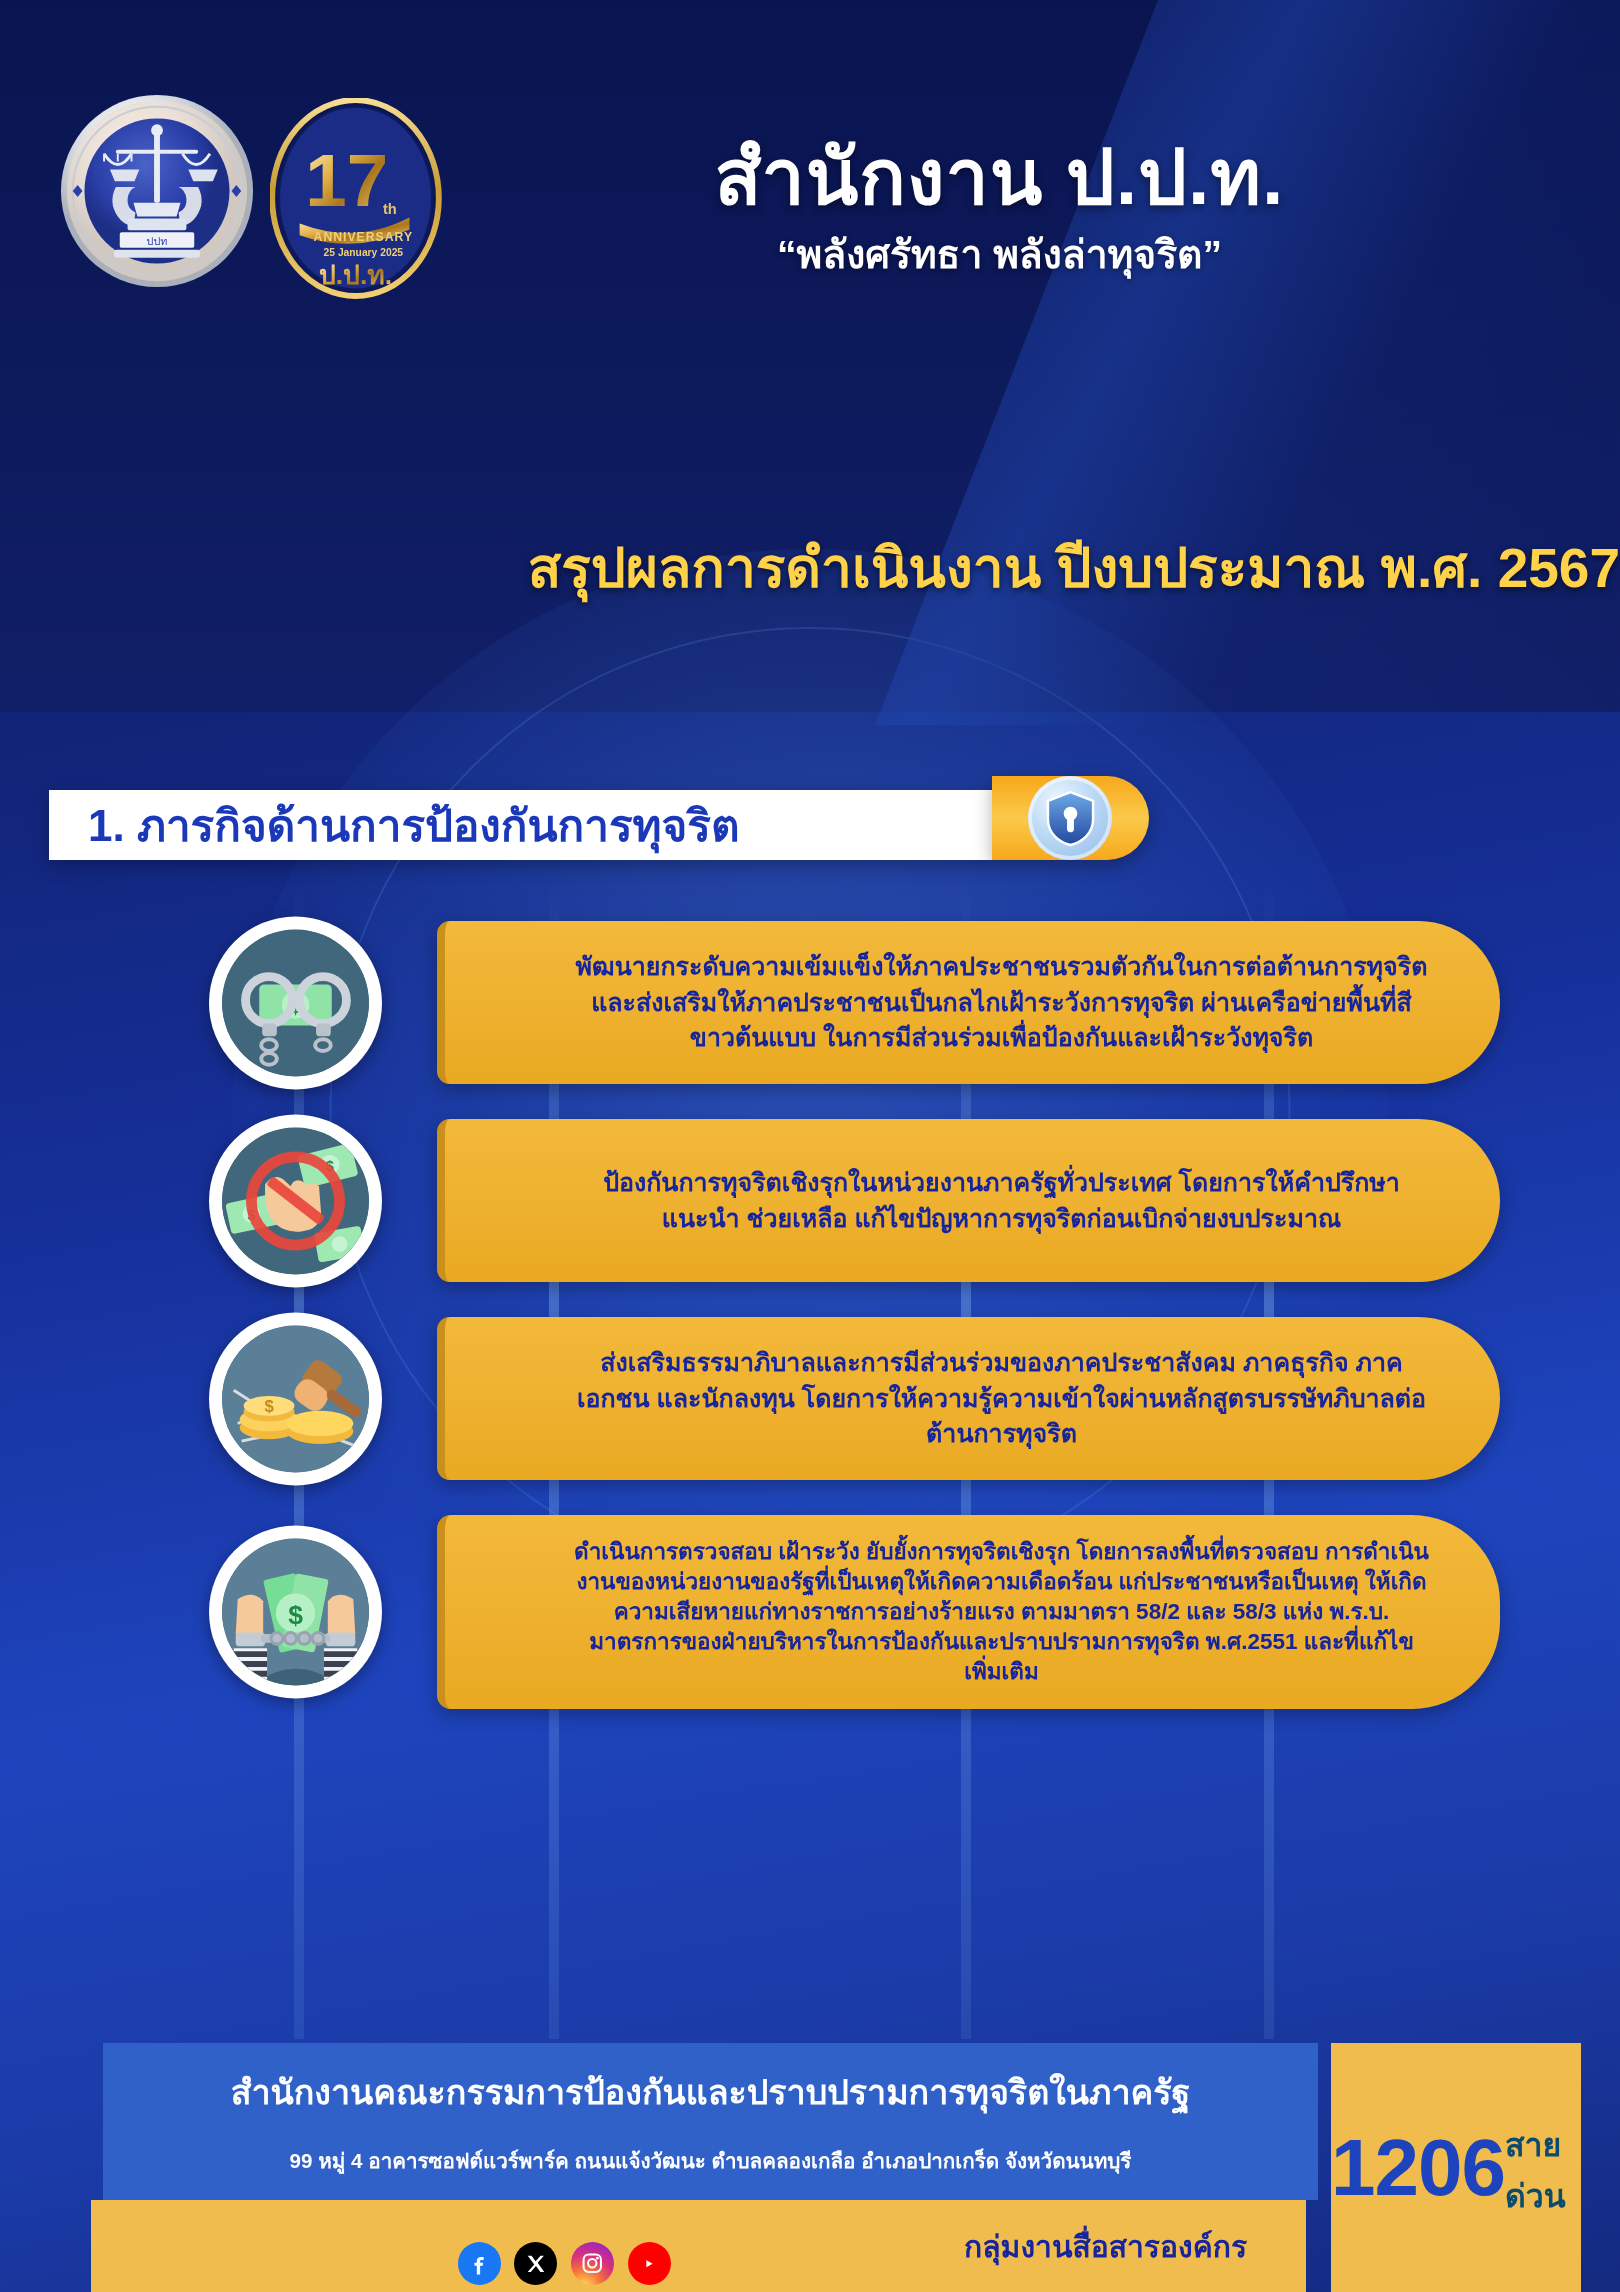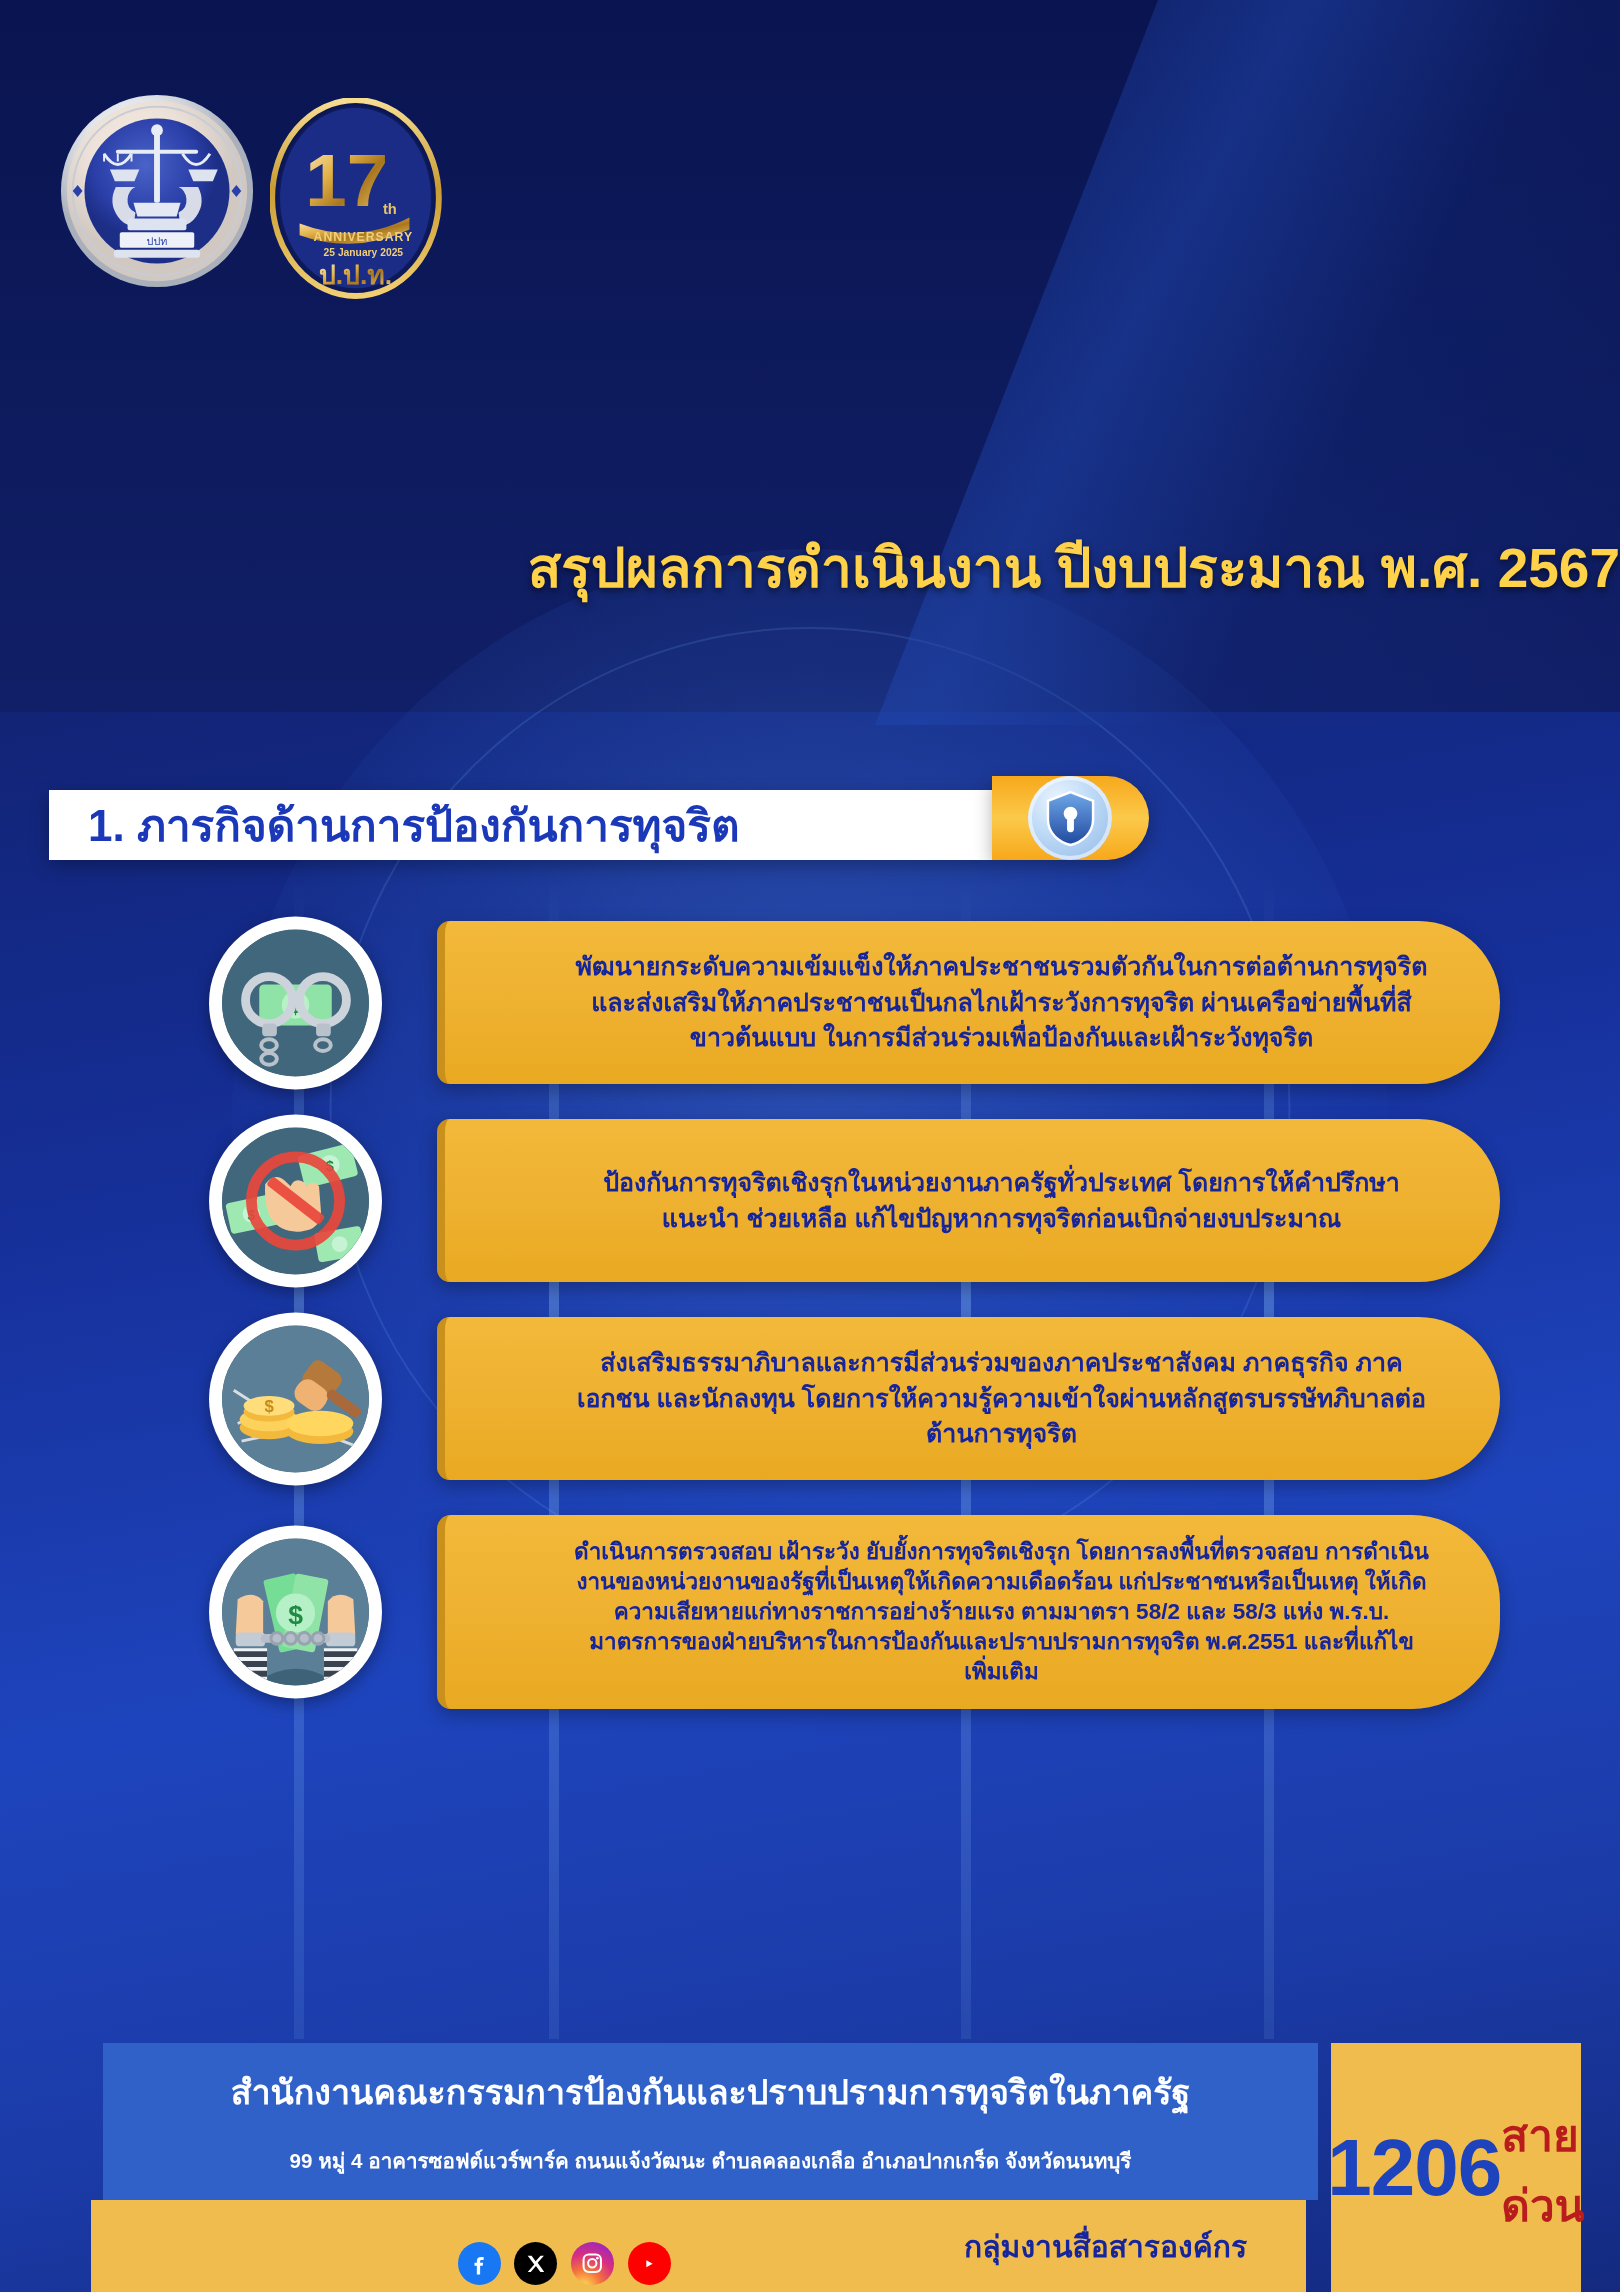--- a/index.html
+++ b/index.html
@@ -169,21 +169,21 @@
   .soc-x { background:#000000; }
   .soc-ig { background:radial-gradient(circle at 30% 105%, #fdd255 5%, #f5743b 32%, #d92e7f 60%, #a028b9 85%); }
   .soc-yt { background:#ff0000; }
   .hashtag { color:#f0bc4e; font-size:33px; font-weight:bold; margin-left:13.7px; letter-spacing:1px; }
   .hotline {
     position:absolute; right:39px; top:0; width:250px; height:250px;
     background:#f0bc4e; display:flex; flex-direction:row;
     align-items:center; justify-content:center;
   }
   .hot-num { color:#1e44bd; font-size:80px; font-weight:bold; line-height:1; letter-spacing:-1px; }
-  .hot-lbl { color:#b91c1c; font-size:44px; font-weight:bold; margin-top:3.9px; }
+  .hot-lbl { color:#0c4a6e; font-size:32px; font-weight:bold; margin-top:3.9px; }
 </style>
 </head>
 <body>
 
 <div id="poster">
 
   <div class="bg-layer">
     <div class="hdr-dark"></div>
     <div class="glow-circle"></div>
     <div class="glow-ring"></div>
@@ -264,20 +264,24 @@
         <ellipse cx="87" cy="102" rx="78" ry="93" fill="none" stroke="#0e1a5a" stroke-width="2"></ellipse>
         <text x="78" y="110" font-size="76" font-weight="bold" fill="url(#goldG)" text-anchor="middle" font-family="'Liberation Sans',sans-serif">17</text>
         <text x="122" y="118" font-size="15" font-weight="bold" fill="#e8c468" text-anchor="middle" font-family="'Liberation Sans',sans-serif">th</text>
         <path d="M30 128 q58 22 112 -6 l0 12 q-56 26 -112 6z" fill="url(#goldG)"></path>
         <text x="95" y="146" font-size="12.5" font-weight="bold" fill="#f1cf78" text-anchor="middle" letter-spacing="1" font-family="'Liberation Sans',sans-serif">ANNIVERSARY</text>
         <text x="95" y="161" font-size="10.5" font-weight="bold" fill="#f1cf78" text-anchor="middle" font-family="'Liberation Sans',sans-serif">25 January 2025</text>
         <text x="87" y="190" font-size="27" font-weight="bold" fill="url(#goldG)" text-anchor="middle" font-family="'Liberation Sans',sans-serif">ป.ป.ท.</text>
       </svg>
     </div>
 
+    <div class="title-wrap">
+      <div class="brand-title">สำนักงาน ป.ป.ท.</div>
+      <div class="brand-tagline">“พลังศรัทธา พลังล่าทุจริต”</div>
+    </div>
   </div>
 
   <div class="poster-heading">สรุปผลการดำเนินงาน ปีงบประมาณ พ.ศ. 2567</div>
 
   <div class="section-bar">
     <div class="sec-left-tab"></div>
     <div class="sec-plate">
       <div class="sec-title">1.  ภารกิจด้านการป้องกันการทุจริต</div>
     </div>
     <div class="sec-icon-cap">

